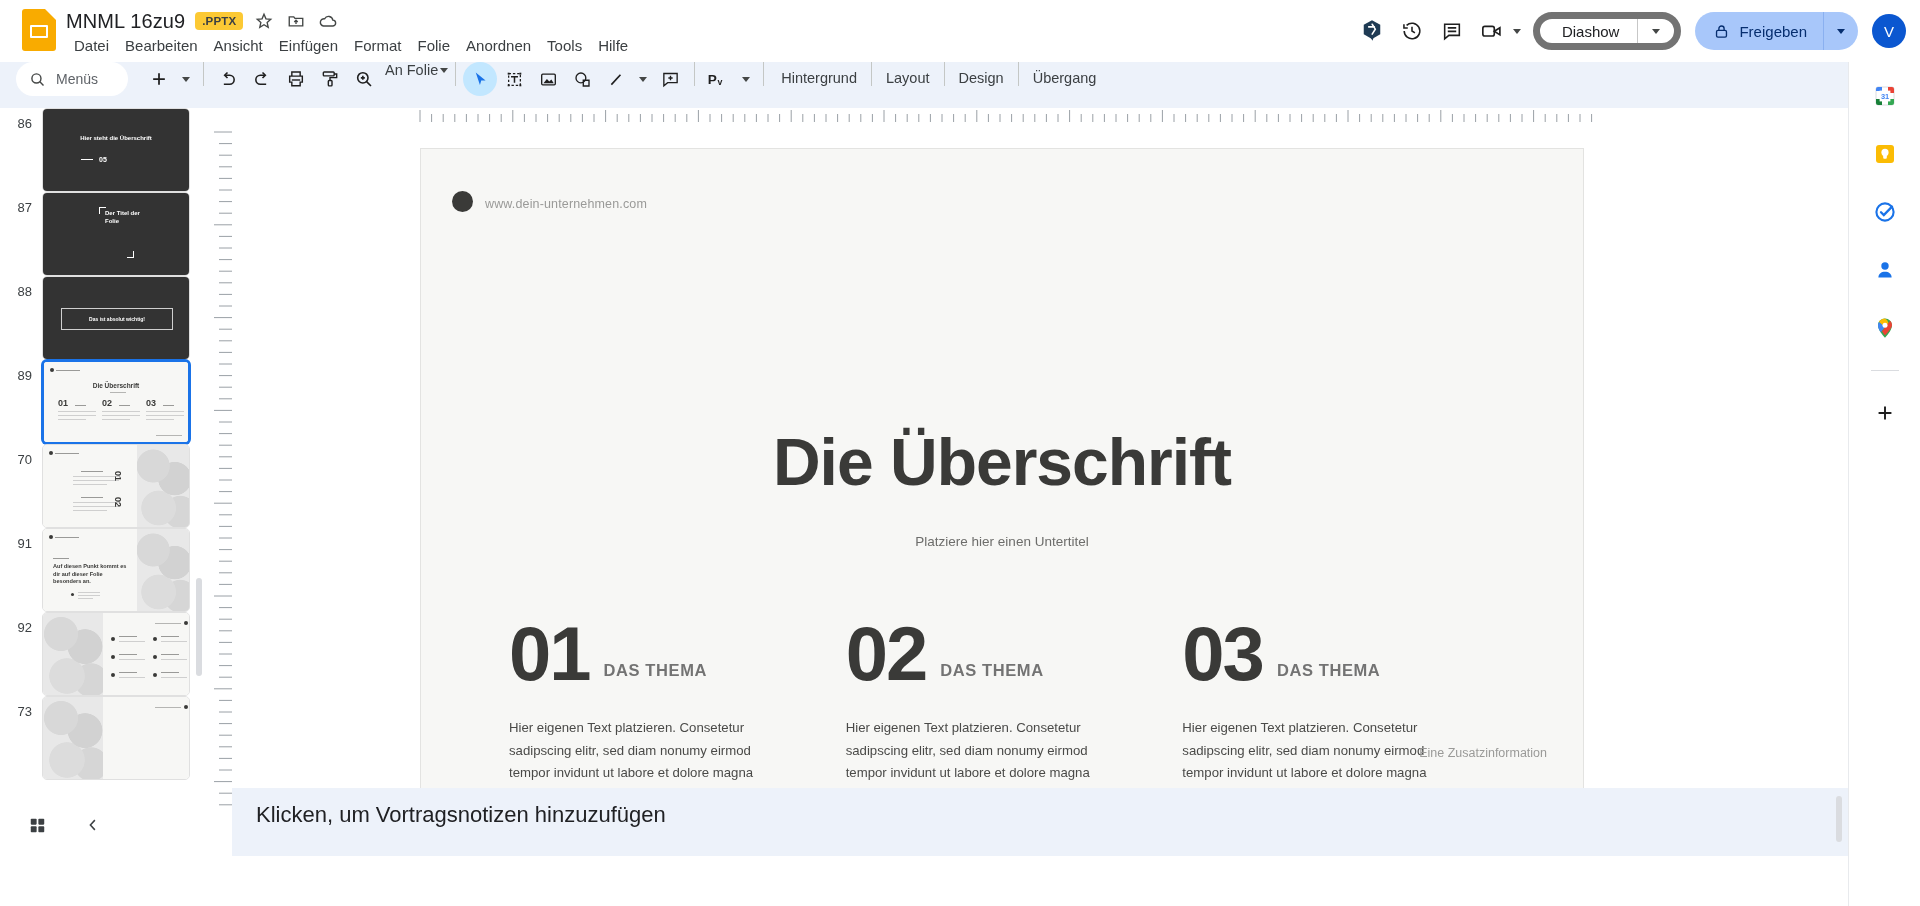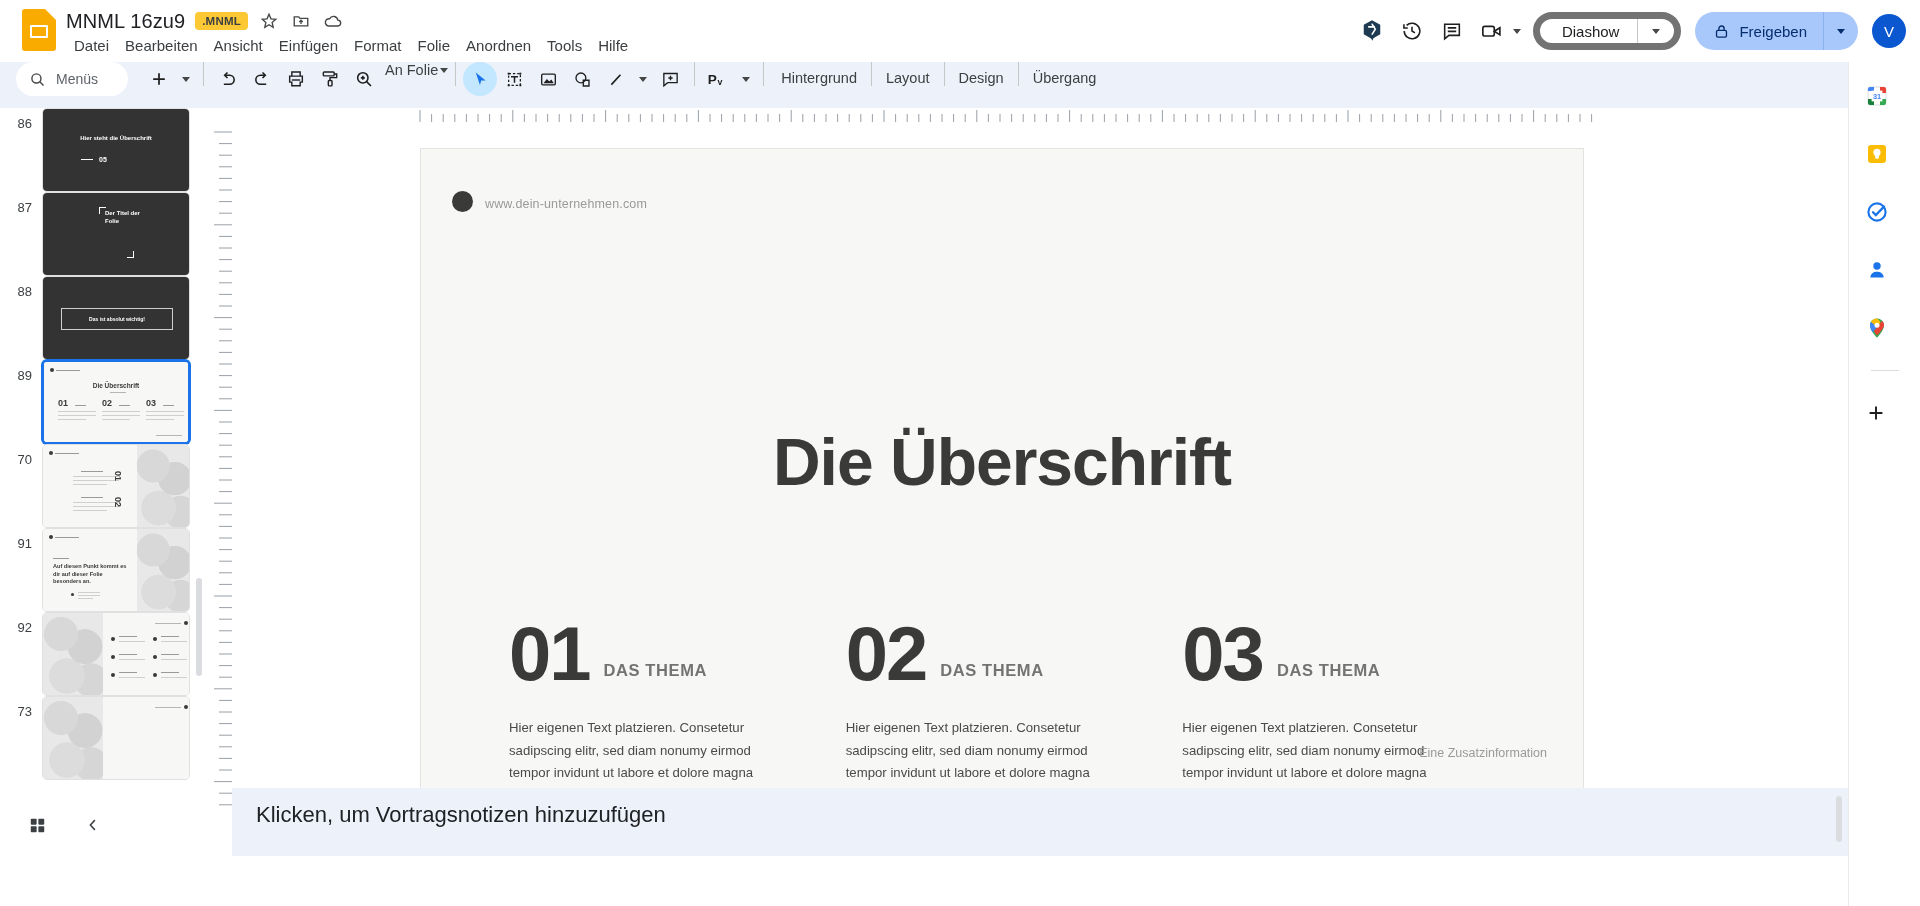--- a/index.html
+++ b/index.html
@@ -167,38 +167,38 @@
   .notes-text { position:absolute; left:24px; top:14px; font-size:22px; color:#202124; }
   .notes-scroll { position:absolute; right:6px; top:8px; width:6px; height:46px; background:#dadce0; border-radius:3px;}
   .notes-divider { position:absolute; left:232px; top:836px; width:1616px; height:1px; background:#dadce0; }
 
   
   .sidepanel {
     position:absolute; right:0; top:62px; width:72px; height:844px;
     background:#fff; border-left:1px solid #e8eaed;
     display:flex; flex-direction:column; align-items:center; padding-top:14px; gap:18px;
   }
-  .sp-item { width:40px;height:40px;border-radius:50%;display:flex;align-items:center;cursor:pointer; }
+  .sp-item { width:40px;height:40px;border-radius:50%;display:flex;align-items:center;justify-content:center;cursor:pointer; }
   .sp-divider { width:28px; height:1px; background:#dadce0; margin:4px 0; }
 </style>
 </head>
 <body>
 
 <div class="app">
 
   <div class="topbar">
     <div class="doc-icon">
       <div class="sheet"></div>
         <div class="fold"></div>
         <div class="inner"></div>
     </div>
 
     <div class="title-row">
       <span class="doc-title">MNML 16zu9</span>
-      <span class="badge-pptx">.MNML</span>
+      <span class="badge-pptx">.PPTX</span>
       <span class="titlebar-icon">
         <svg width="18" height="18" viewBox="0 0 24 24" fill="none" stroke="#444746" stroke-width="1.8">
             <polygon points="12,3 14.6,9.1 21,9.7 16.2,14 17.6,20.4 12,17 6.4,20.4 7.8,14 3,9.7 9.4,9.1"></polygon>
           </svg>
       </span>
       <span class="titlebar-icon">
         <svg width="18" height="18" viewBox="0 0 24 24" fill="none" stroke="#444746" stroke-width="1.8">
             <path d="M3 6.5h6l1.6 2H21v10H3z"></path>
             <path d="M12 11v5M9.7 13.3 12 11l2.3 2.3"></path>
           </svg>
@@ -726,20 +726,21 @@
         <line x1="2" y1="673.6" x2="20" y2="673.6" stroke="#9aa0a6" stroke-width="1"></line>
         <line x1="7" y1="685.2" x2="20" y2="685.2" stroke="#9aa0a6" stroke-width="1"></line>
         <line x1="7" y1="696.8" x2="20" y2="696.8" stroke="#9aa0a6" stroke-width="1"></line>
       </svg></div>
 
   <div class="canvas-area">
     <div class="slide">
       <div class="slide-logo"></div>
       <div class="slide-url">www.dein-unternehmen.com</div>
       <div class="slide-title">Die Überschrift</div>
+      <div class="slide-sub">Platziere hier einen Untertitel</div>
 
       <div class="cols">
         <div class="col">
           <div class="col-head">
             <span class="col-num">01</span>
             <span class="col-lbl">DAS THEMA</span>
           </div>
           <div class="col-body">Hier eigenen Text platzieren. Consetetur sadipscing elitr, sed diam nonumy eirmod tempor invidunt ut labore et dolore magna aliquyam erat.</div>
         </div>
         <div class="col">

